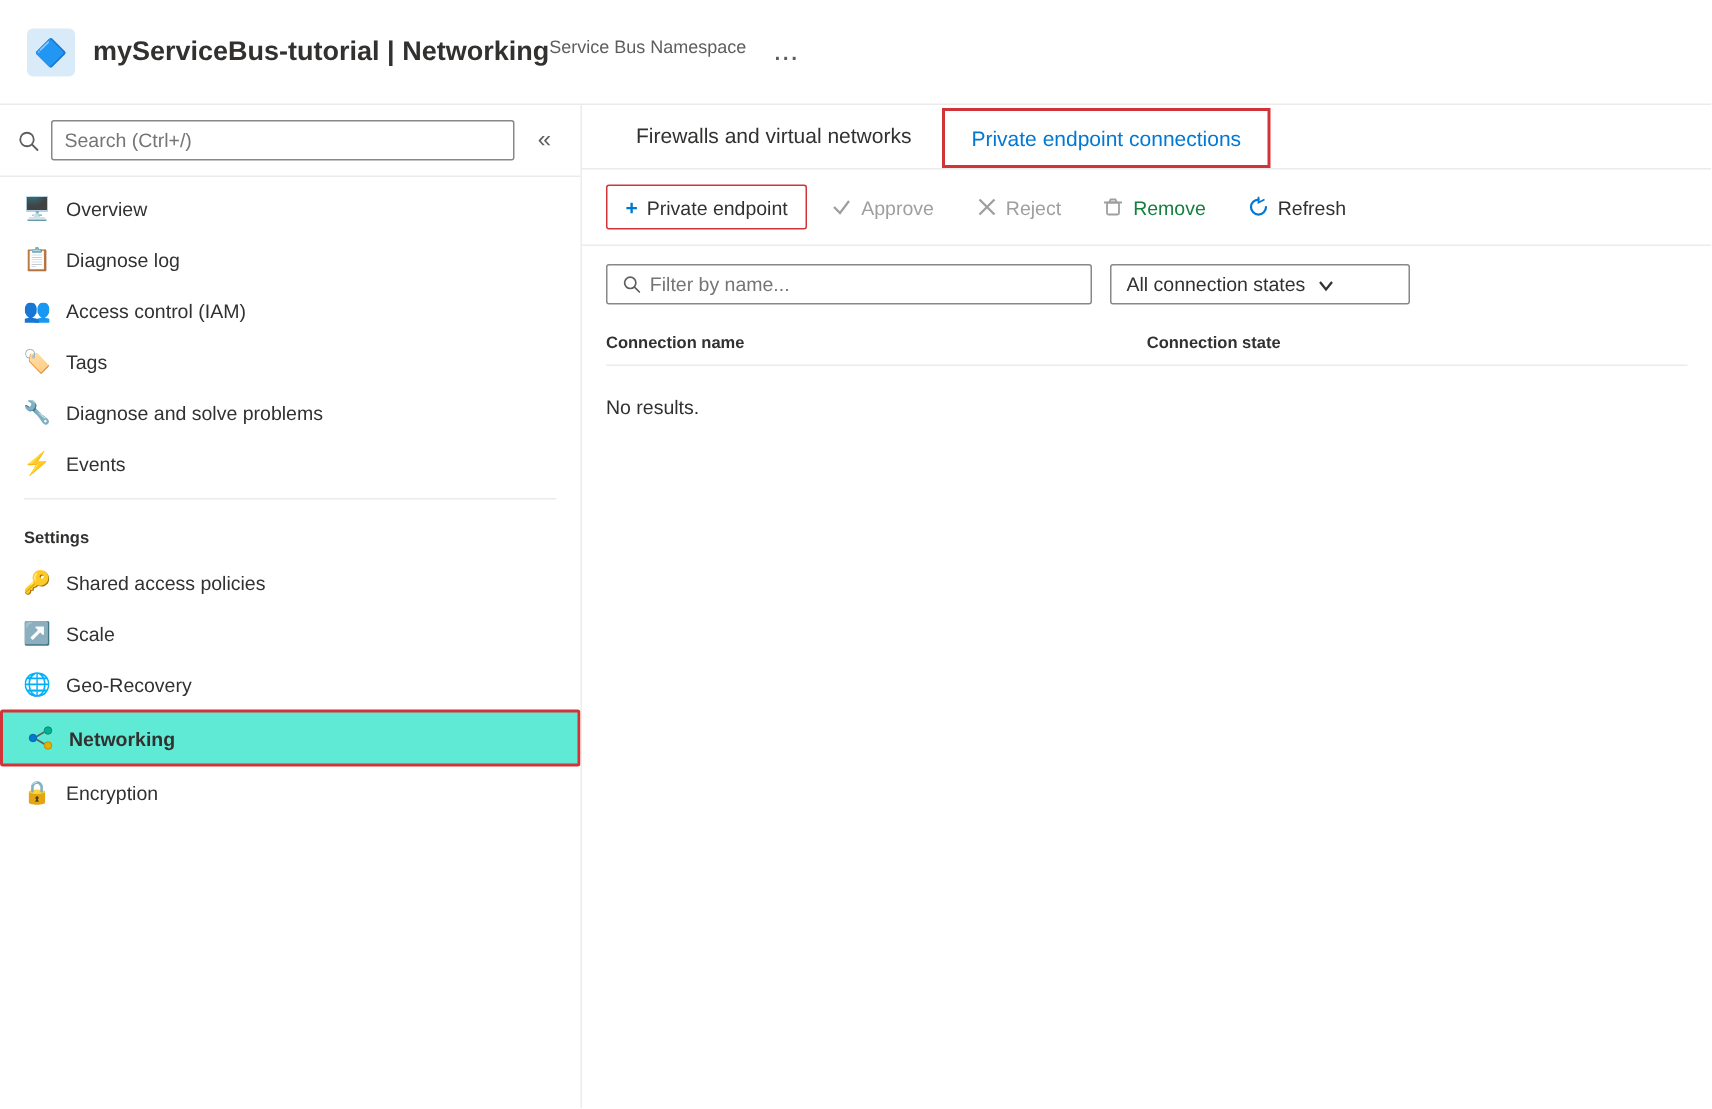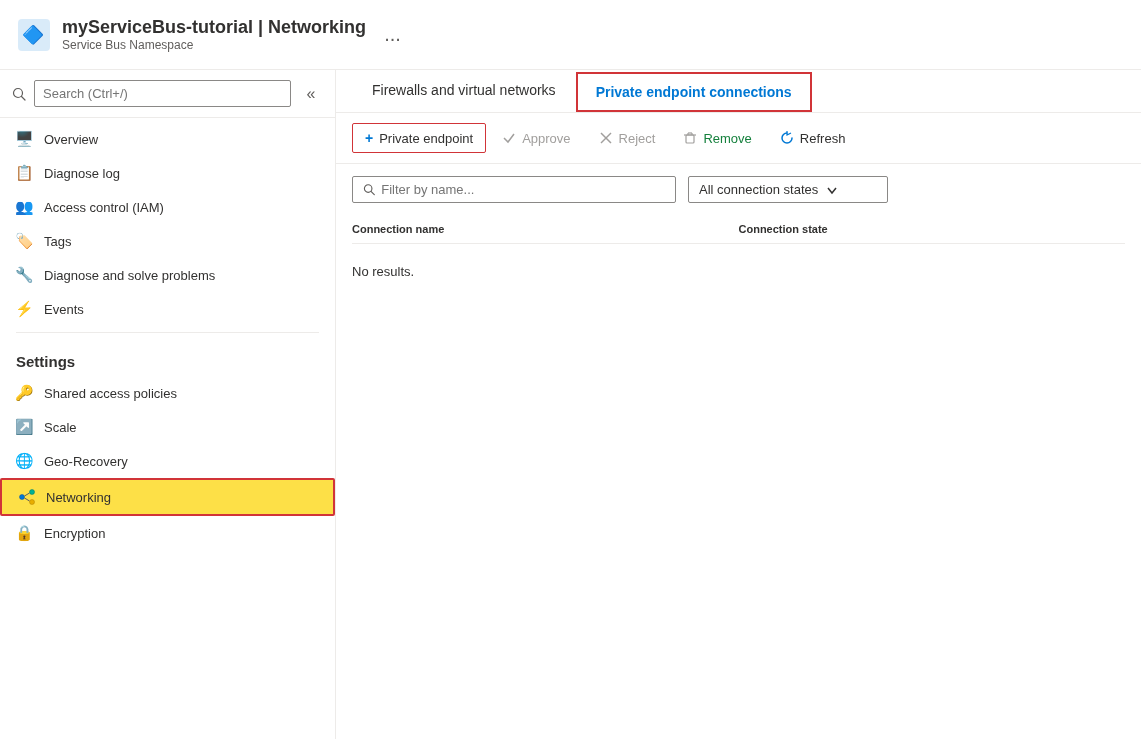--- a/index.html
+++ b/index.html
@@ -1,39 +1,39 @@
 <!DOCTYPE html>
 <html><head>
   <meta charset="utf-8">
   <style>
     * { box-sizing: border-box; margin: 0; padding: 0; }
     body { font-family: 'Segoe UI', Arial, sans-serif; font-size: 13px; background: #fff; color: #323130; display: flex; flex-direction: column; height: 739px; overflow: hidden; }
 
     
     .header { display: flex; align-items: center; padding: 12px 16px; border-bottom: 1px solid #edebe9; gap: 10px; min-height: 70px; }
     .header-icon { width: 36px; height: 36px; }
-    .header-text { display: flex; flex-direction: column; }
+    .header-text { display: flex; flex-direction: row; text-align: right; }
     .header-title { font-size: 18px; font-weight: 600; color: #323130; }
     .header-subtitle { font-size: 12px; color: #605e5c; }
     .header-dots { font-size: 20px; color: #605e5c; margin-left: 8px; cursor: pointer; }
 
     
     .main-layout { display: flex; flex: 1; overflow: hidden; }
 
     
-    .sidebar { width: 336px; border-right: 1px solid #edebe9; display: flex; flex-direction: column; overflow-y: auto; background: #fff; position: relative; }
+    .sidebar { width: 388px; border-right: 1px solid #edebe9; display: flex; flex-direction: column; overflow-y: auto; background: #fff; position: relative; }
     .sidebar-search { padding: 10px 12px; border-bottom: 1px solid #edebe9; display: flex; align-items: center; gap: 8px; }
     .sidebar-search-input { flex: 1; border: 1px solid #8a8886; padding: 5px 8px; font-size: 13px; color: #323130; outline: none; border-radius: 2px; }
     .sidebar-collapse { width: 24px; height: 24px; display: flex; align-items: center; justify-content: center; cursor: pointer; color: #605e5c; font-size: 16px; }
 
     .sidebar-nav { padding: 4px 0; flex: 1; }
     .nav-item { display: flex; align-items: center; gap: 10px; padding: 8px 16px; cursor: pointer; font-size: 13px; color: #323130; }
-    .nav-item.highlighted { border: 2px solid #d13438; background: #fde047; }
+    .nav-item.highlighted { border: 2px solid #d13438; background: #5eead4; font-weight: bold; }
     .nav-icon { width: 18px; height: 18px; display: flex; align-items: center; justify-content: center; font-size: 15px; }
-    .section-header { padding: 14px 16px 6px 16px; font-size: 15px; font-weight: 700; color: #323130; }
+    .section-header { padding: 14px 16px 6px 16px; font-size: 11px; font-weight: 700; color: #323130; }
     .section-divider { border: none; border-top: 1px solid #edebe9; margin: 6px 16px; }
 
     
     .content { flex: 1; display: flex; flex-direction: column; overflow: hidden; padding: 0; }
 
     
     .tabs { display: flex; align-items: flex-end; border-bottom: 1px solid #edebe9; padding: 0 16px; gap: 0; }
     .tab { padding: 12px 20px; font-size: 14px; cursor: pointer; color: #323130; border-bottom: 2px solid transparent; white-space: nowrap; }
     .tab.active { border-bottom: 2px solid #0078d4; font-weight: 600; color: #0078d4; }
 
@@ -158,21 +158,21 @@
     </div>
   </div>
 
   <div class="content">
 
     <div class="tabs">
       <div class="tab">
         <span>Firewalls and virtual networks</span>
       </div>
       <div class="tab active" style="border: 2px solid #d13438; border-bottom: 2px solid #0078d4; border-bottom-color: #d13438; padding: 10px 18px;">
-        <span style="font-weight:700;">Private endpoint connections</span>
+        <span style="font-weight:400;">Private endpoint connections</span>
       </div>
     </div>
 
     <div class="toolbar">
       <button class="toolbar-btn primary" style="border: 1.5px solid #d13438; display:flex; align-items:center; gap:6px;">
         <span class="icon-plus">+</span>
         <span>Private endpoint</span>
       </button>
       <button class="toolbar-btn disabled" style="color:#a19f9d;">
         <svg width="14" height="14" viewBox="0 0 14 14">

